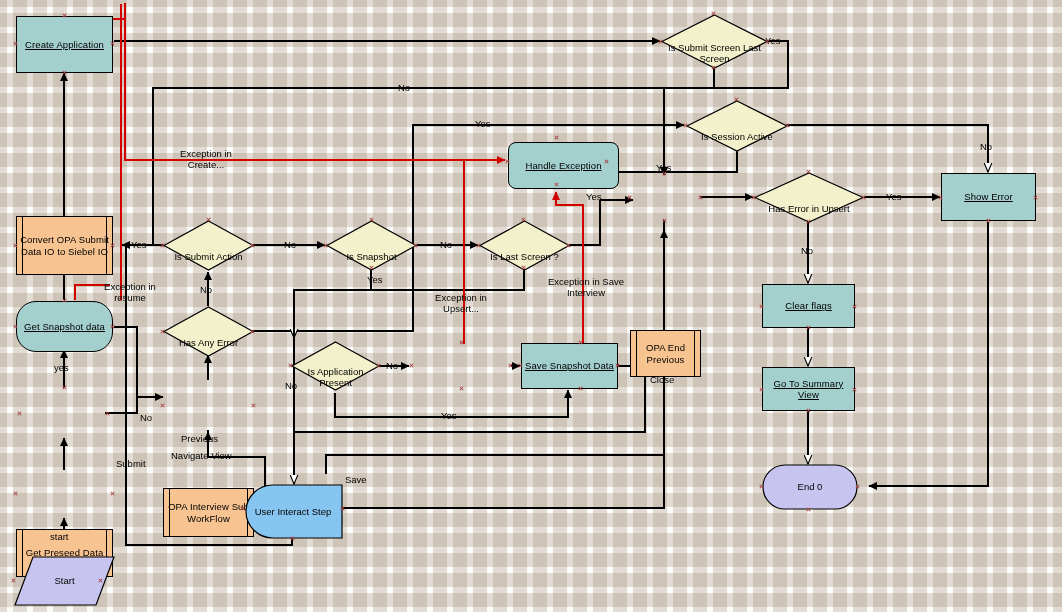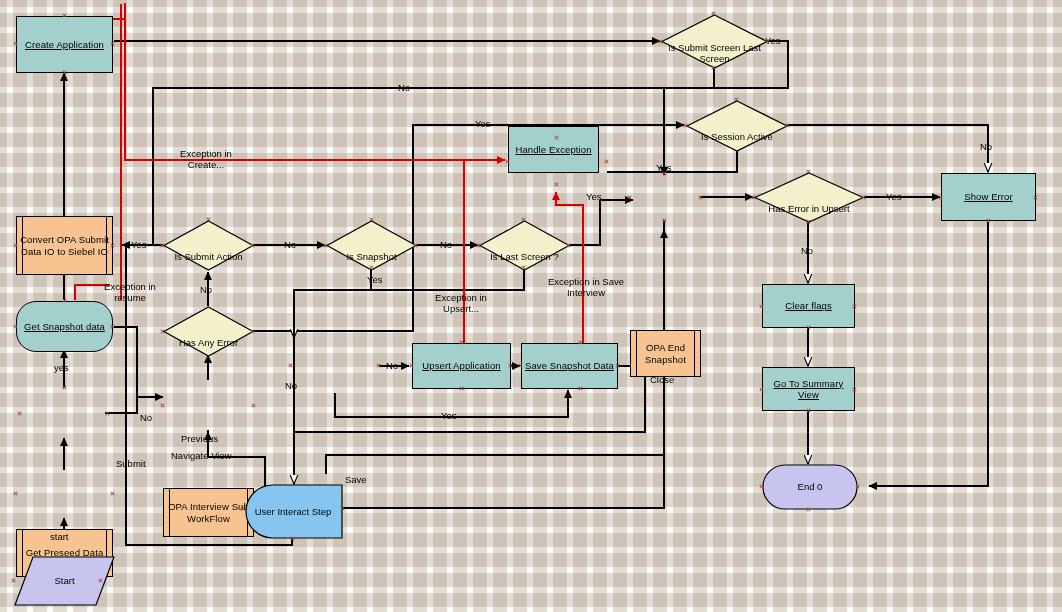--- a/index.html
+++ b/index.html
@@ -321,26 +321,29 @@
     <svg width="91" height="51" viewBox="0 0 91 51">
         <polygon points="45.5,1 90,25.5 45.5,50 1,25.5" fill="#f2f1cb" stroke="#000" stroke-width="1.2"></polygon>
       </svg>
     <span class="dlabel">Is Last Screen ?</span>
   </div>
   <span class="port" style="left:476px; top:243px;"></span>
   <span class="port" style="left:566px; top:243px;"></span>
   <span class="port" style="left:521px; top:217px;"></span>
   <span class="port" style="left:521px; top:265px;"></span>
 
+  <div class="diamond-wrap" style="left:291px; top:341px; width:89px; height:50px;">
+    <svg width="89" height="50" viewBox="0 0 89 50">
+        <polygon points="44.5,1 88,25 44.5,49 1,25" fill="#f2f1cb" stroke="#000" stroke-width="1.2"></polygon>
+      </svg>
+    <span class="dlabel">Is Application Present</span>
+  </div>
   <span class="port" style="left:288px; top:363px;"></span>
   <span class="port" style="left:376px; top:363px;"></span>
 
-  <div class="node rect teal" style="left:412px; top:343px; width:99px; height:46px;">
-    <span class="lbl">Upsert Application</span>
-  </div>
   <span class="port" style="left:409px; top:363px;"></span>
   <span class="port" style="left:508px; top:363px;"></span>
   <span class="port" style="left:459px; top:340px;"></span>
   <span class="port" style="left:459px; top:386px;"></span>
 
   <div class="node rect teal" style="left:521px; top:343px; width:97px; height:46px;">
     <span class="lbl">Save Snapshot Data</span>
   </div>
   <span class="port" style="left:518px; top:363px;"></span>
   <span class="port" style="left:615px; top:363px;"></span>
@@ -350,21 +353,21 @@
   <div class="shape-wrap" style="left:243px; top:484px; width:100px; height:55px;">
     <svg width="100" height="55" viewBox="0 0 100 55">
       <path d="M30,1 L99,1 L99,54 L30,54 A27,26.5 0 0 1 30,1 Z" fill="#86c5ef" stroke="#000" stroke-width="1.2"></path>
     </svg>
     <span class="slabel">User Interact Step</span>
   </div>
   <span class="port" style="left:240px; top:506px;"></span>
   <span class="port" style="left:340px; top:506px;"></span>
   <span class="port" style="left:290px; top:536px;"></span>
 
-  <div class="node rect teal" style="left:508px; top:126px; width:91px; height:47px;">
+  <div class="node rect teal" style="left:508px; top:142px; width:111px; height:47px;border-radius:8px;">
     <span class="lbl">Handle Exception</span>
   </div>
   <span class="port" style="left:505px; top:159px;"></span>
   <span class="port" style="left:604px; top:159px;"></span>
   <span class="port" style="left:554px; top:135px;"></span>
   <span class="port" style="left:554px; top:182px;"></span>
 
   <div class="diamond-wrap" style="left:661px; top:14px; width:107px; height:55px;">
     <svg width="107" height="55" viewBox="0 0 107 55">
         <polygon points="53.5,1 106,27.5 53.5,54 1,27.5" fill="#f2f1cb" stroke="#000" stroke-width="1.2"></polygon>
@@ -380,21 +383,21 @@
     <svg width="102" height="52" viewBox="0 0 102 52">
         <polygon points="51,1 101,26 51,51 1,26" fill="#f2f1cb" stroke="#000" stroke-width="1.2"></polygon>
       </svg>
     <span class="dlabel">Is Session Active</span>
   </div>
   <span class="port" style="left:683px; top:123px;"></span>
   <span class="port" style="left:785px; top:123px;"></span>
   <span class="port" style="left:734px; top:97px;"></span>
 
   <div class="node subproc" style="left:630px; top:174px; width:71px; height:47px;">
-    <span class="lbl">OPA End Snapshot</span>
+    <span class="lbl">OPA End Previous</span>
   </div>
   <span class="port" style="left:627px; top:195px;"></span>
   <span class="port" style="left:698px; top:195px;"></span>
   <span class="port" style="left:662px; top:171px;"></span>
   <span class="port" style="left:662px; top:218px;"></span>
 
   <div class="diamond-wrap" style="left:754px; top:172px; width:110px; height:51px;">
     <svg width="110" height="51" viewBox="0 0 110 51">
         <polygon points="55,1 109,25.5 55,50 1,25.5" fill="#f2f1cb" stroke="#000" stroke-width="1.2"></polygon>
       </svg>

